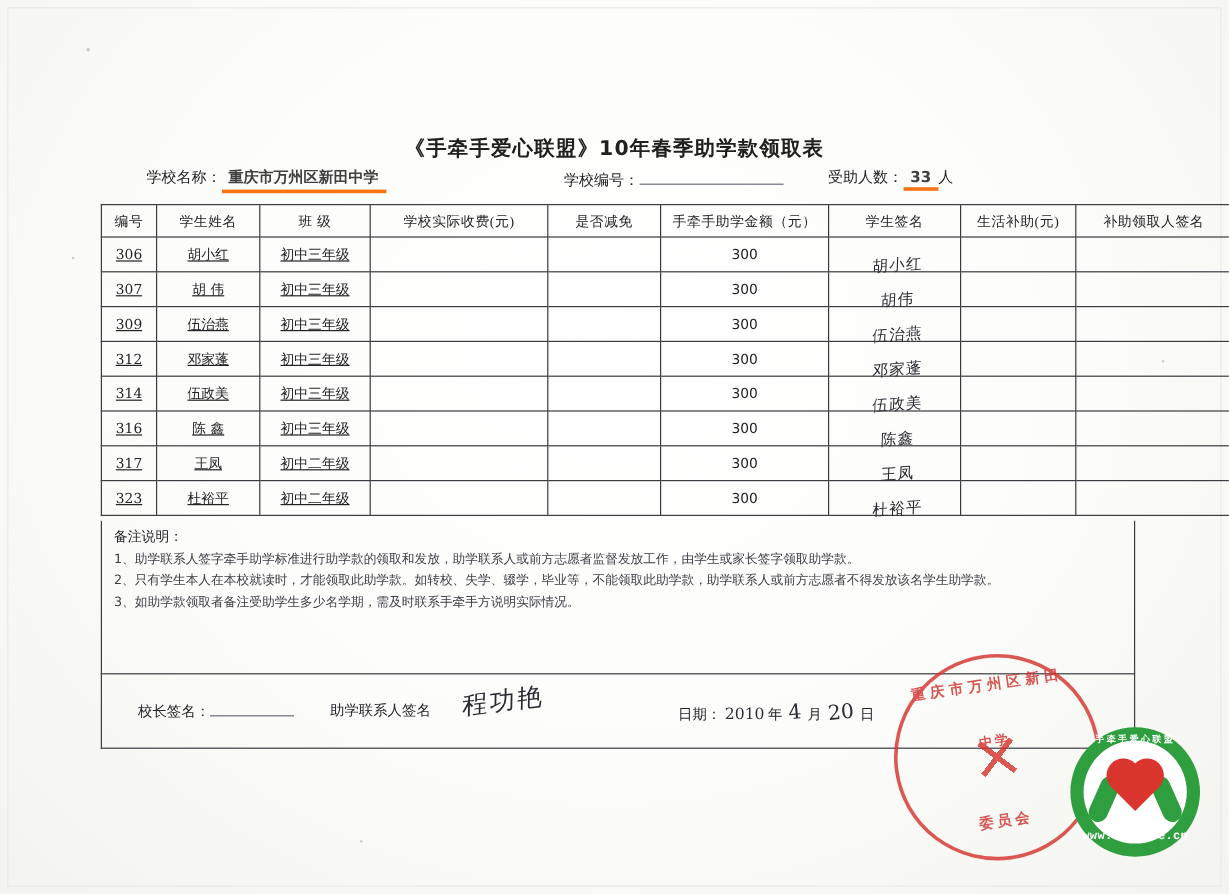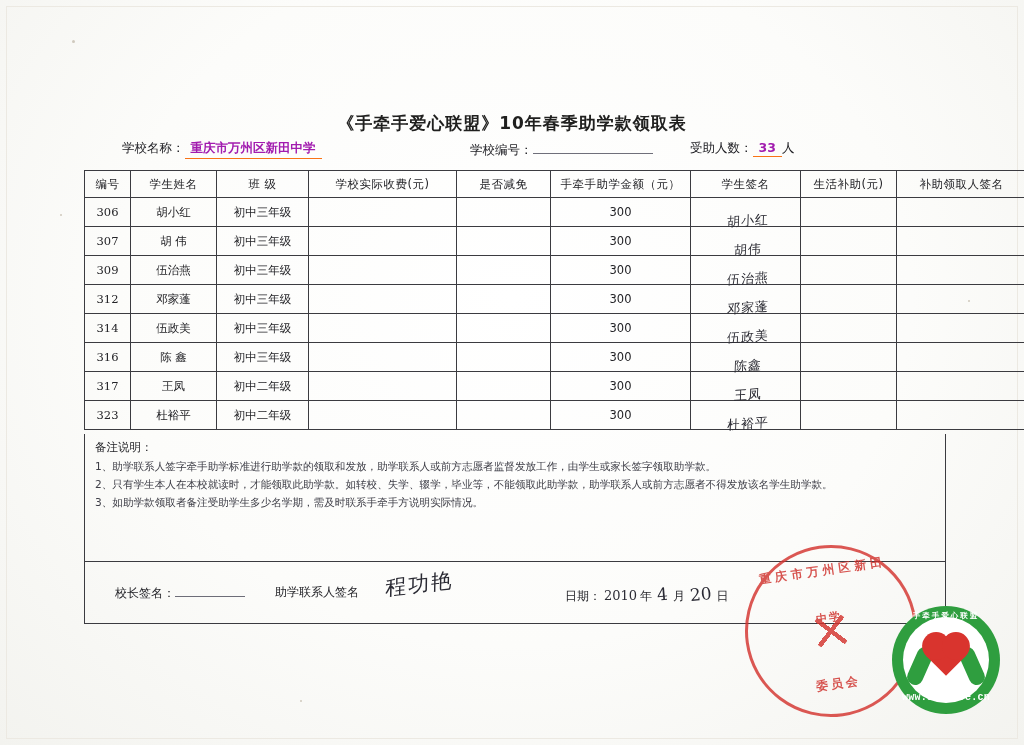--- a/index.html
+++ b/index.html
@@ -35,22 +35,22 @@
     font-family:"DejaVu Sans","Liberation Sans",sans-serif;
   }
 
   
   .meta{
     position:absolute;font-size:12.5px;color:#26262b;
     white-space:nowrap;
   }
   .meta .lbl{color:#1d1d22;}
   .meta .val{
-    color:#a21caf;font-weight:bold;
-    border-bottom:1px solid #f97316;
+    color:#404040;font-weight:bold;
+    border-bottom:3px solid #f97316;
     padding:0 6px 1px 6px;display:inline-block;text-align:center;
   }
   .meta .blank{
     display:inline-block;min-width:120px;
     border-bottom:1px solid #6f6f7a;height:13px;
   }
   #meta-school{left:122px;top:140px;}
   #meta-code{left:470px;top:140px;}
   #meta-count{left:690px;top:140px;}
 
@@ -68,36 +68,38 @@
     padding:0;
     height:28px;
     text-align:center;
     vertical-align:middle;
     font-weight:normal;
   }
   #tbl thead td{
     height:26px;
     font-size:11.5px;
     letter-spacing:0.5px;
+    font-family:Liberation Serif, serif;
   }
   .c-id{width:46px;}
   .c-name{width:86px;}
   .c-class{width:92px;}
   .c-fee{width:148px;}
   .c-exempt{width:94px;}
   .c-amount{width:140px;}
   .c-sign{width:110px;}
   .c-living{width:96px;}
   .c-recv{width:130px;}
 
   
   .hw{
     font-family:"DejaVu Serif","Liberation Serif",serif;
     color:#3a3a44;
     font-size:12px;
+    text-decoration:underline;
   }
   .hw-sign{
     font-family:"DejaVu Serif","Liberation Serif",serif;
     color:#2b2b33;
     font-size:13px;
     display:inline-block;
     transform:rotate(-4deg) skewX(-6deg);
     letter-spacing:1px;
   }
   .amt{

